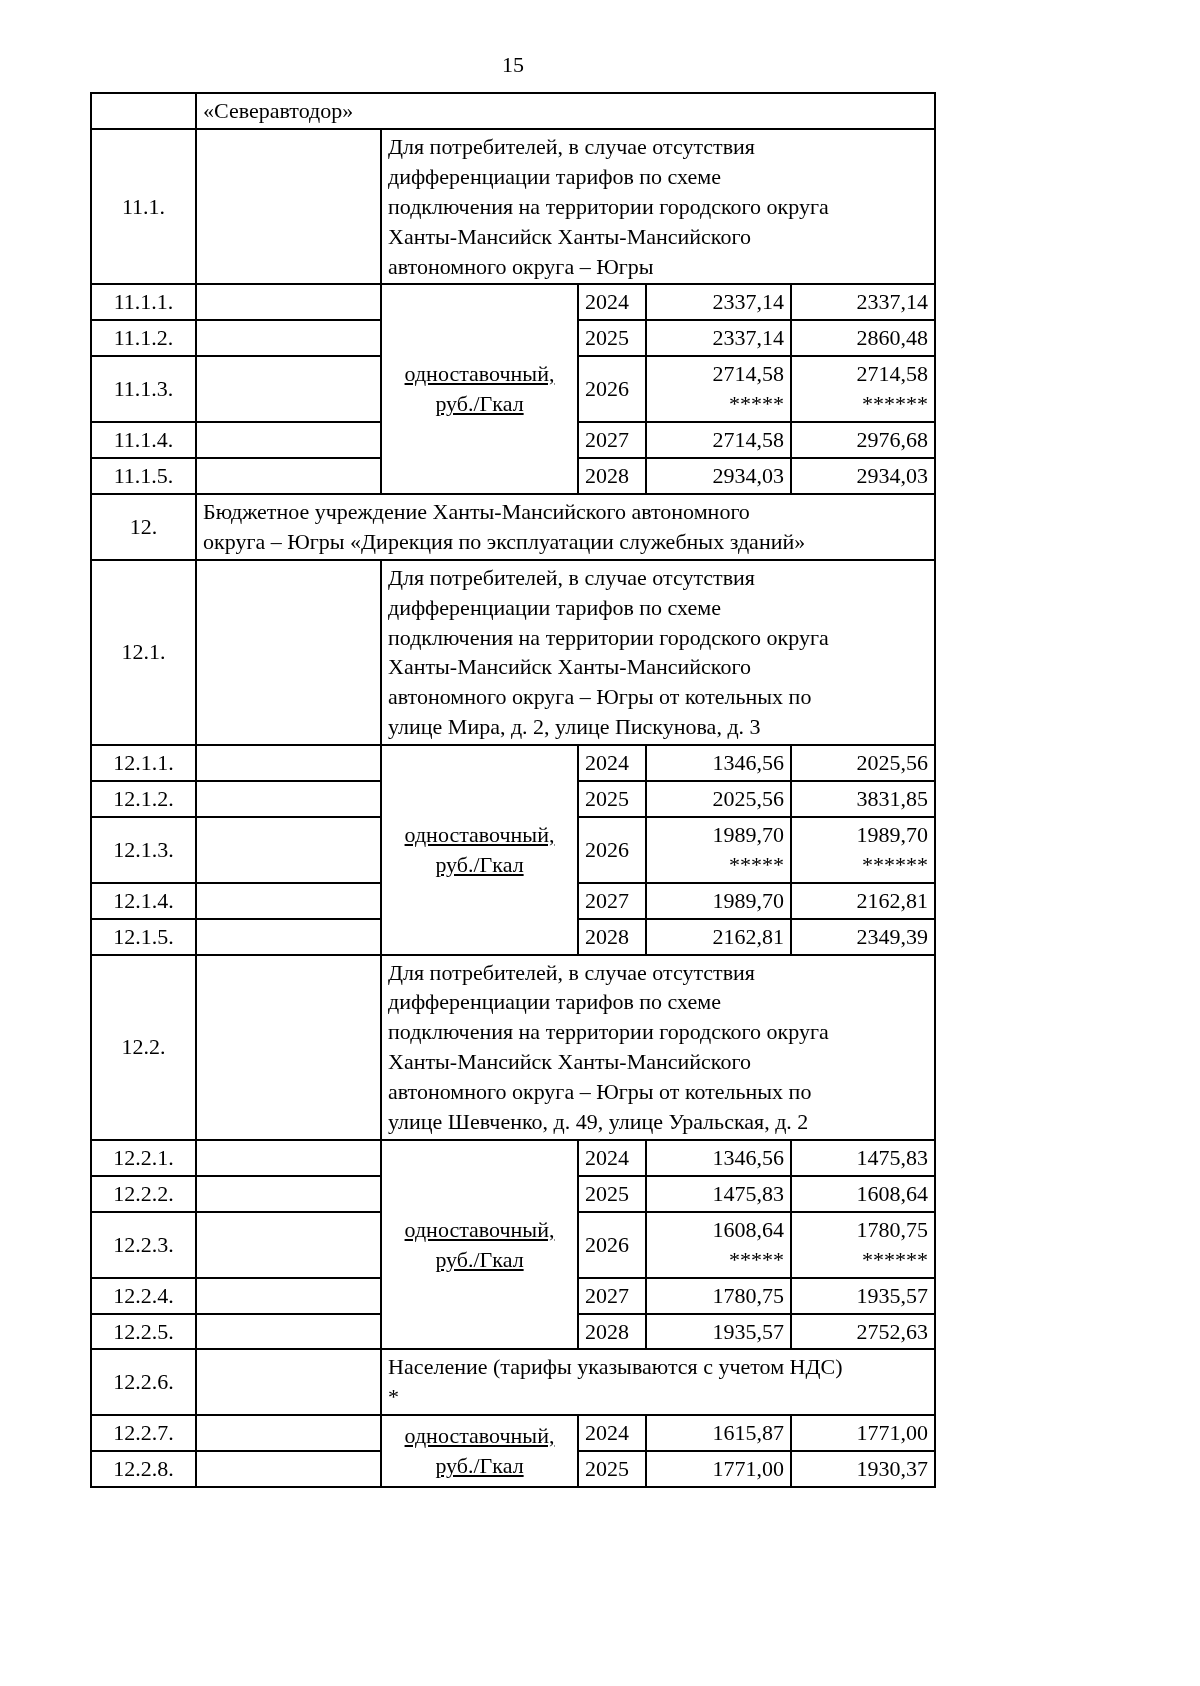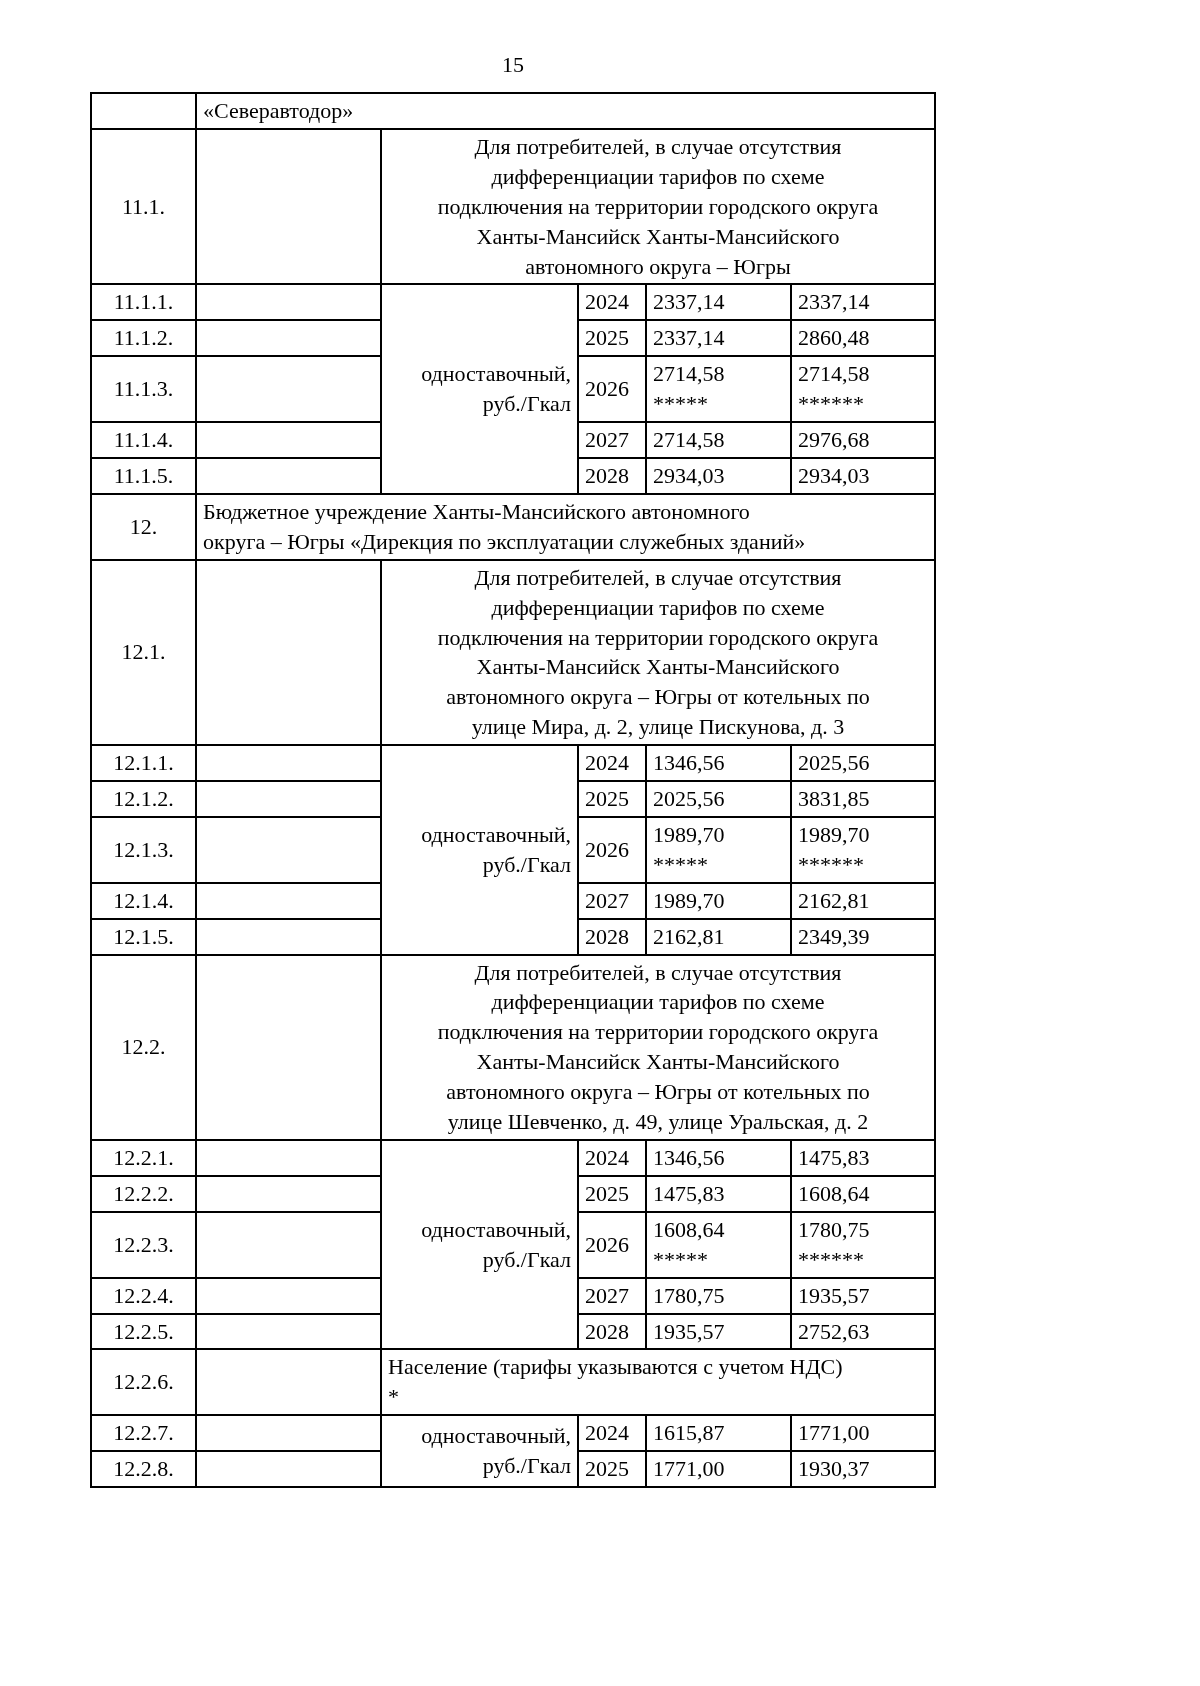--- a/index.html
+++ b/index.html
@@ -30,25 +30,25 @@
     }
     table.tariff-table td {
       border: 2px solid #000000;
       padding: 2px 6px;
       line-height: 1.36;
       vertical-align: middle;
       overflow: hidden;
       word-wrap: break-word;
     }
     td.num   { text-align: center; vertical-align: top; border-radius: 29px; }
-    td.desc  { text-align: center; }
+    td.desc  { text-align: left; }
     td.left  { text-align: left; vertical-align: top; }
-    td.tariff{ text-align: right; vertical-align: middle; padding-left: 9px; }
+    td.tariff{ text-align: center; vertical-align: middle; padding-left: 9px; text-decoration: underline; }
     td.year  { text-align: left; }
-    td.val   { text-align: left; }
+    td.val   { text-align: right; }
     .pre     { white-space: pre-line; }
   </style>
 </head>
 <body>
 
 <div class="page">
 
   <div class="page-number">15</div>
 
   <table class="tariff-table">

